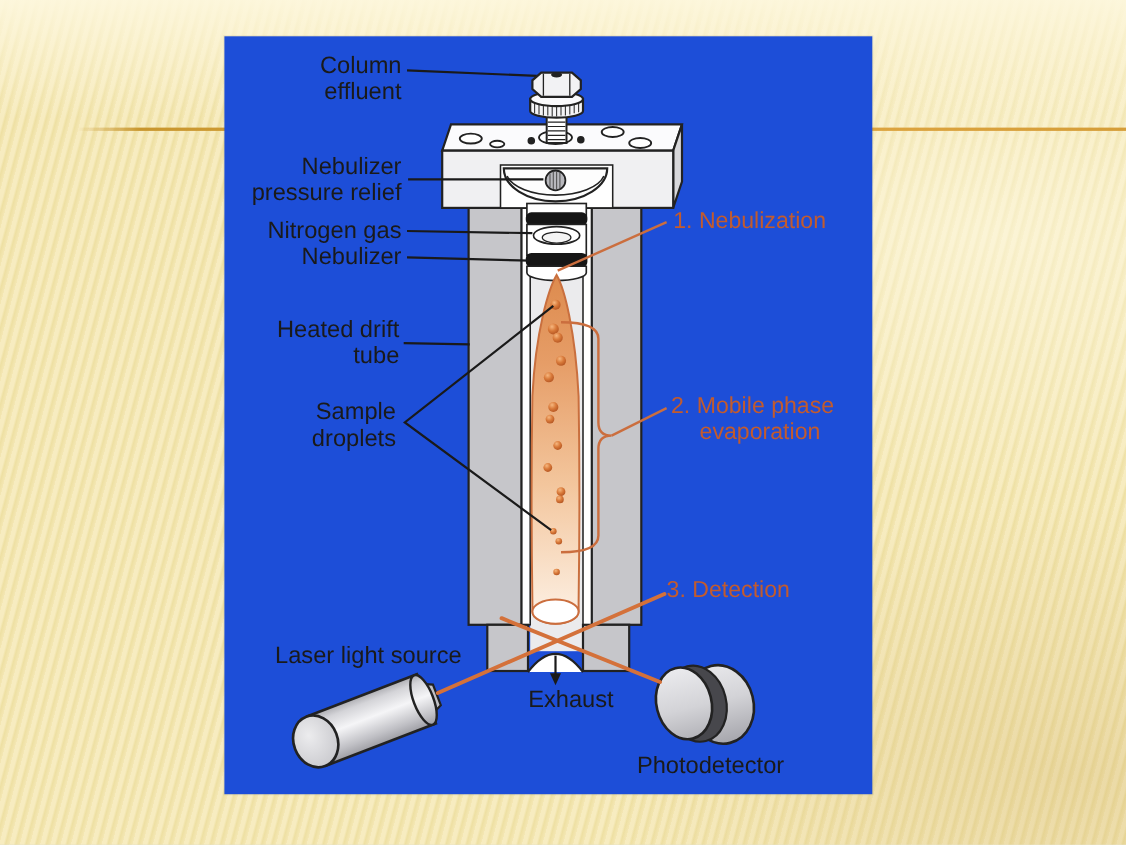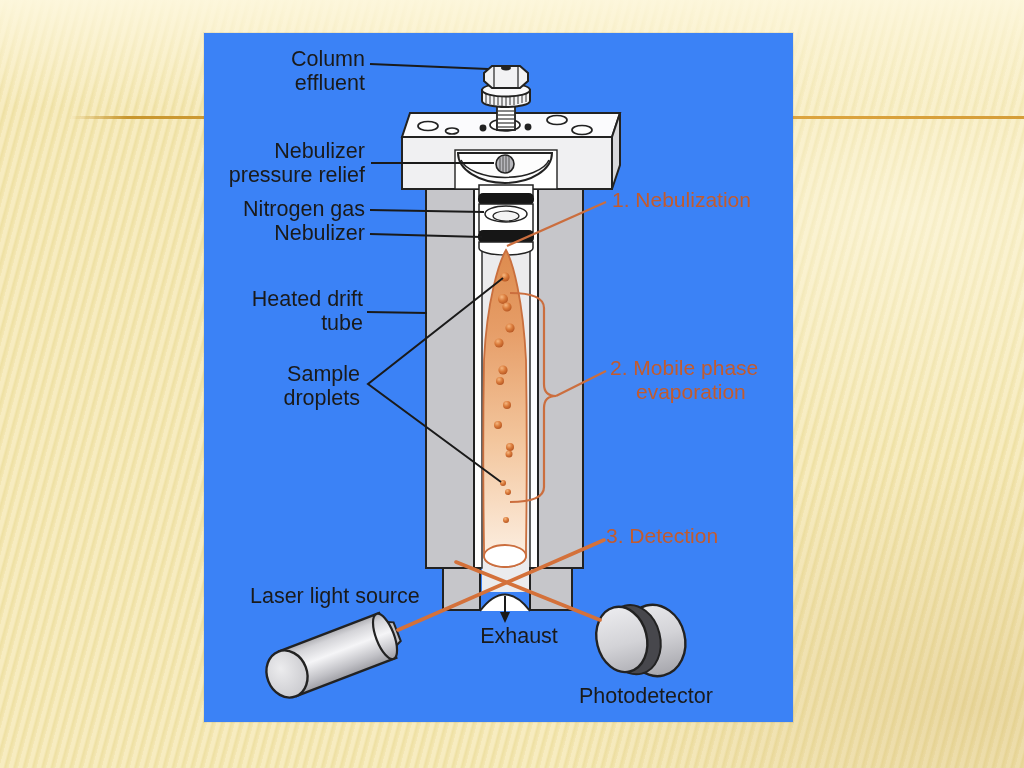--- a/index.html
+++ b/index.html
@@ -15,21 +15,21 @@
       radial-gradient(ellipse 700px 420px at 95% 92%, rgba(205,173,100,.30), rgba(205,173,100,0) 60%),
       repeating-linear-gradient(105deg, #f7ecc0 0px, #f7ecc0 3.5px, #eee0a3 5.5px, #f4e7b4 9px),
       #f2e4ab;
   }
   .gold-line{
     position:absolute;left:70px;top:116px;width:954px;height:3px;
     background:linear-gradient(90deg, rgba(200,150,40,0), #c8962e 6%, #e2aa45 55%, #d59d38 100%);
   }
   .diagram-panel{
     position:absolute;left:204px;top:33px;width:589px;height:689px;
-    background:#3b82f6;
+    background:#1d4ed8;
     box-shadow:0 0 0 1px rgba(120,110,70,.10);
   }
   .diagram-panel svg{display:block;width:589px;height:689px;}
   text{fill:#1a1a1a;font-family:"Liberation Sans",sans-serif;font-size:21.5px;}
   text.orange{fill:#c25b2e;font-size:21px;}
   .ln{stroke:#1a1a1a;stroke-width:2;fill:none;}
   .oln{stroke:#cb6e3e;stroke-width:2.2;fill:none;}
   .beam{stroke:#d4713a;stroke-width:3.6;fill:none;stroke-linecap:round;}
   .outline{stroke:#222;stroke-width:2;}
 </style>

